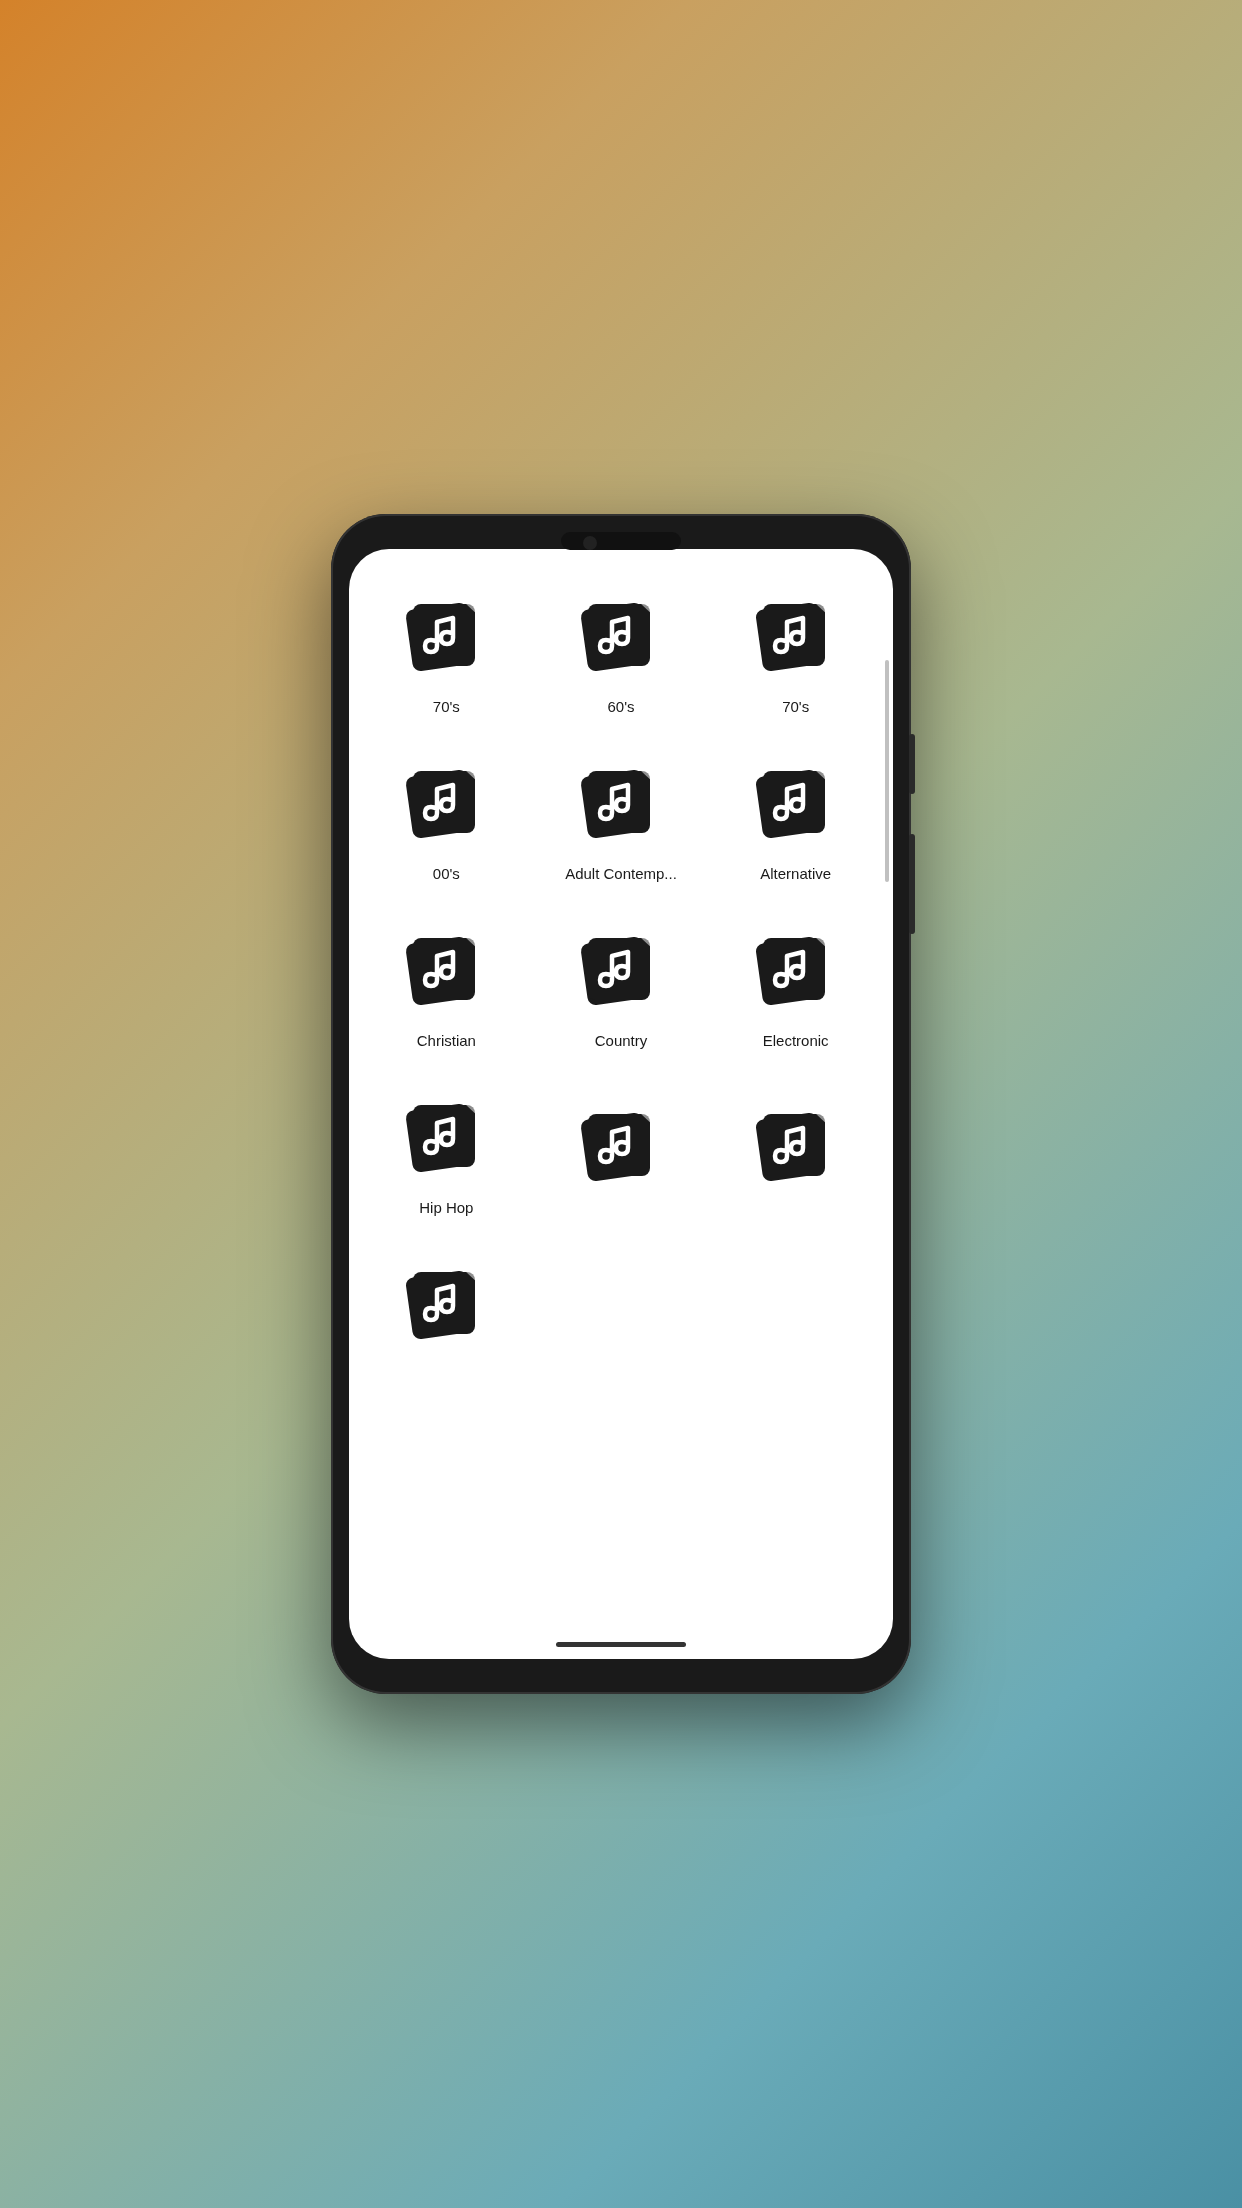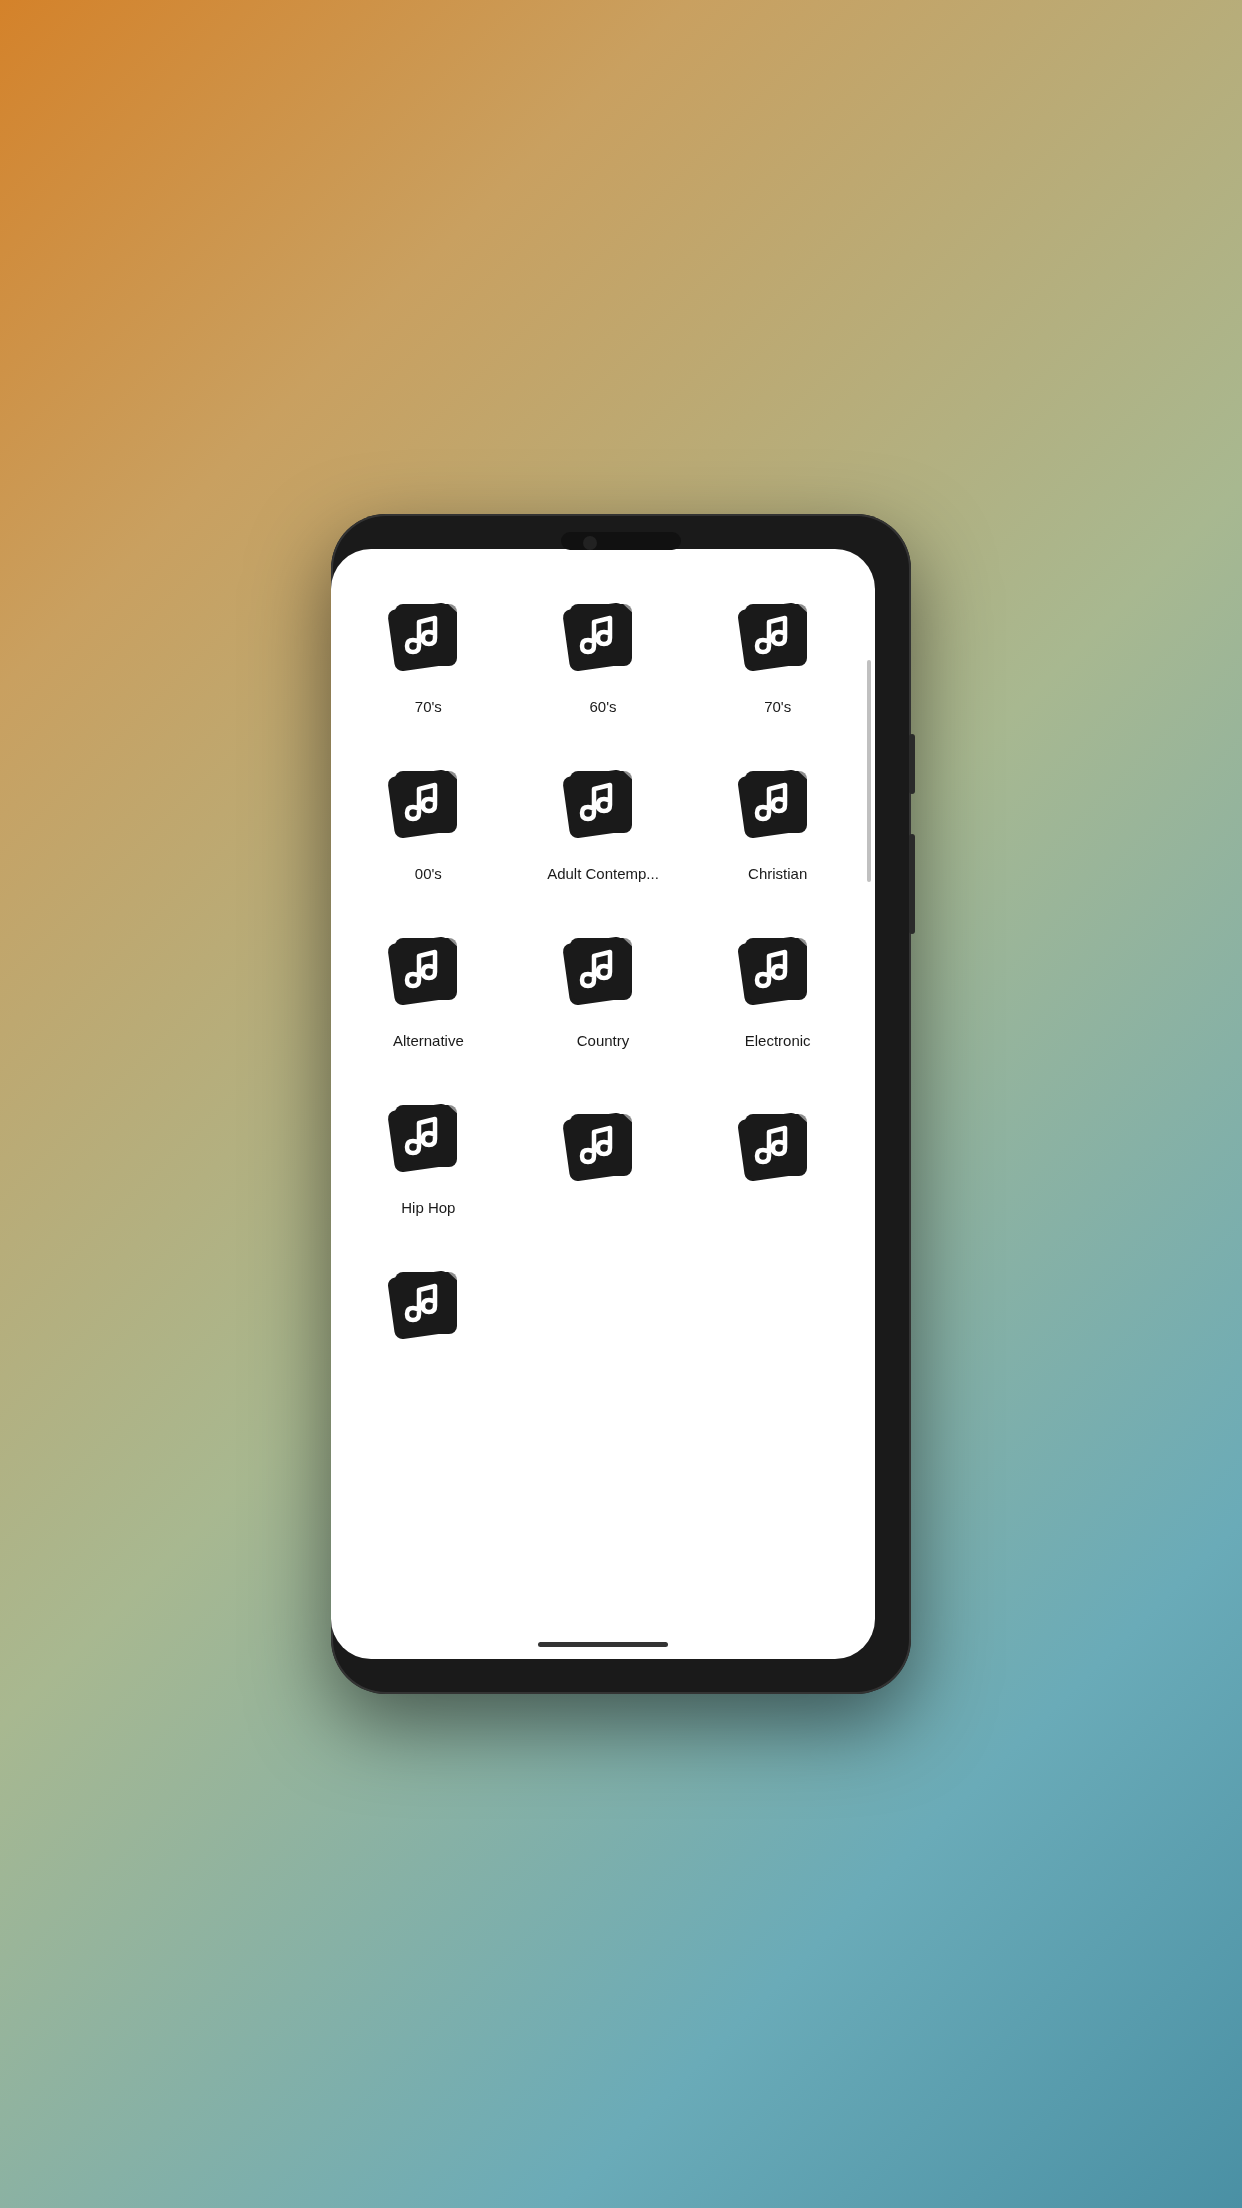--- a/index.html
+++ b/index.html
@@ -16,21 +16,21 @@
 
     .phone-outer {
       width: 580px;
       height: 1180px;
       background: #1a1a1a;
       border-radius: 55px;
       position: relative;
       box-shadow: 0 30px 80px rgba(0,0,0,0.5), inset 0 0 0 2px #333;
       display: flex;
       align-items: center;
-      justify-content: flex-start;
+      justify-content: center;
     }
 
     .phone-outer::before {
       content: '';
       position: absolute;
       top: 18px;
       left: 50%;
       transform: translateX(-50%);
       width: 120px;
       height: 18px;
@@ -240,35 +240,35 @@
 
     <rect x="8" y="12" width="62" height="62" rx="8" ry="8" fill="#1a1a1a" transform="rotate(-8, 39, 43)"></rect>
 
     <rect x="12" y="10" width="62" height="62" rx="8" ry="8" fill="#1a1a1a"></rect>
 
     <path d="M36 28 L36 52 M36 52 Q36 58 30 58 Q24 58 24 52 Q24 46 30 46 Q33 46 36 48 L36 28 L52 24 L52 44 M52 44 Q52 50 46 50 Q40 50 40 44 Q40 38 46 38 Q49 38 52 40" fill="none" stroke="white" stroke-width="4.5" stroke-linecap="round" stroke-linejoin="round"></path>
 
     <line x1="65" y1="8" x2="80" y2="22" stroke="white" stroke-width="3" opacity="0.5"></line>
     <line x1="68" y1="8" x2="80" y2="18" stroke="white" stroke-width="2" opacity="0.3"></line>
   </svg></div>
+            <span class="genre-label">Alternative</span>
+          </div>
+          <div class="genre-item">
+            <div class="music-icon"><svg viewBox="0 0 90 90" xmlns="http://www.w3.org/2000/svg">
+
+    <rect x="8" y="12" width="62" height="62" rx="8" ry="8" fill="#1a1a1a" transform="rotate(-8, 39, 43)"></rect>
+
+    <rect x="12" y="10" width="62" height="62" rx="8" ry="8" fill="#1a1a1a"></rect>
+
+    <path d="M36 28 L36 52 M36 52 Q36 58 30 58 Q24 58 24 52 Q24 46 30 46 Q33 46 36 48 L36 28 L52 24 L52 44 M52 44 Q52 50 46 50 Q40 50 40 44 Q40 38 46 38 Q49 38 52 40" fill="none" stroke="white" stroke-width="4.5" stroke-linecap="round" stroke-linejoin="round"></path>
+
+    <line x1="65" y1="8" x2="80" y2="22" stroke="white" stroke-width="3" opacity="0.5"></line>
+    <line x1="68" y1="8" x2="80" y2="18" stroke="white" stroke-width="2" opacity="0.3"></line>
+  </svg></div>
             <span class="genre-label">Christian</span>
-          </div>
-          <div class="genre-item">
-            <div class="music-icon"><svg viewBox="0 0 90 90" xmlns="http://www.w3.org/2000/svg">
-
-    <rect x="8" y="12" width="62" height="62" rx="8" ry="8" fill="#1a1a1a" transform="rotate(-8, 39, 43)"></rect>
-
-    <rect x="12" y="10" width="62" height="62" rx="8" ry="8" fill="#1a1a1a"></rect>
-
-    <path d="M36 28 L36 52 M36 52 Q36 58 30 58 Q24 58 24 52 Q24 46 30 46 Q33 46 36 48 L36 28 L52 24 L52 44 M52 44 Q52 50 46 50 Q40 50 40 44 Q40 38 46 38 Q49 38 52 40" fill="none" stroke="white" stroke-width="4.5" stroke-linecap="round" stroke-linejoin="round"></path>
-
-    <line x1="65" y1="8" x2="80" y2="22" stroke="white" stroke-width="3" opacity="0.5"></line>
-    <line x1="68" y1="8" x2="80" y2="18" stroke="white" stroke-width="2" opacity="0.3"></line>
-  </svg></div>
-            <span class="genre-label">Alternative</span>
           </div>
           <div class="genre-item">
             <div class="music-icon"><svg viewBox="0 0 90 90" xmlns="http://www.w3.org/2000/svg">
 
     <rect x="8" y="12" width="62" height="62" rx="8" ry="8" fill="#1a1a1a" transform="rotate(-8, 39, 43)"></rect>
 
     <rect x="12" y="10" width="62" height="62" rx="8" ry="8" fill="#1a1a1a"></rect>
 
     <path d="M36 28 L36 52 M36 52 Q36 58 30 58 Q24 58 24 52 Q24 46 30 46 Q33 46 36 48 L36 28 L52 24 L52 44 M52 44 Q52 50 46 50 Q40 50 40 44 Q40 38 46 38 Q49 38 52 40" fill="none" stroke="white" stroke-width="4.5" stroke-linecap="round" stroke-linejoin="round"></path>
 

